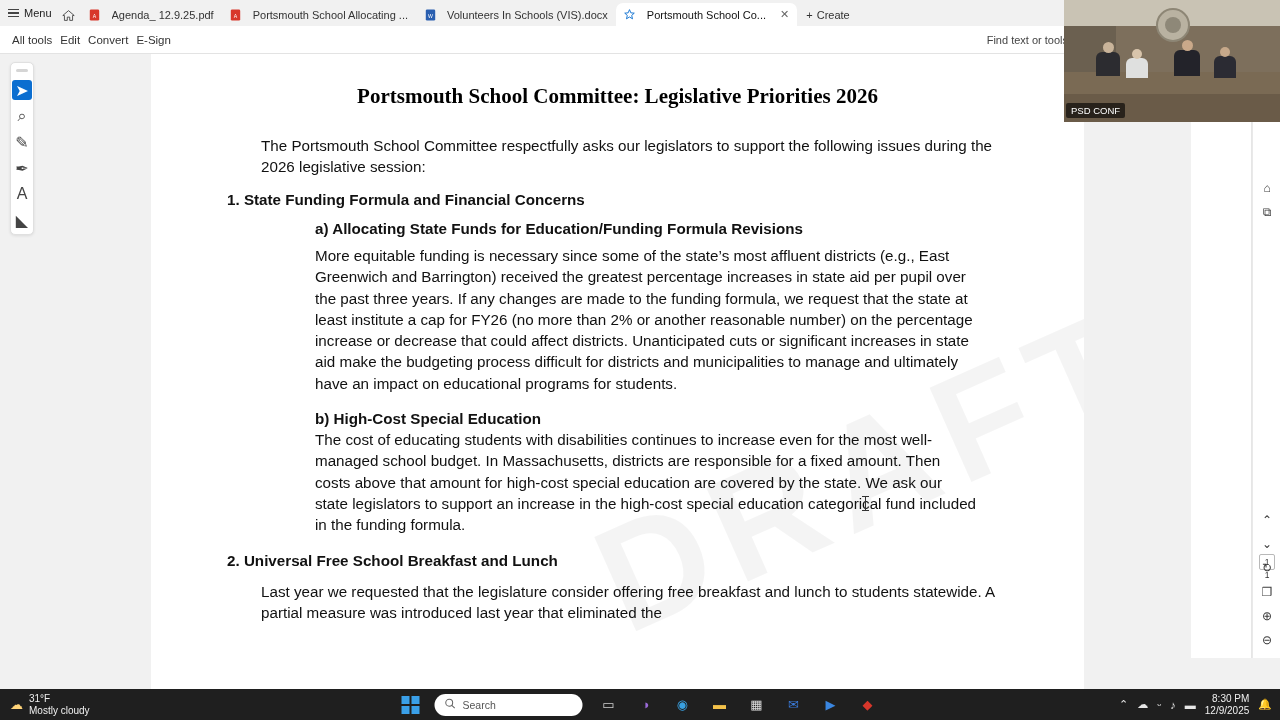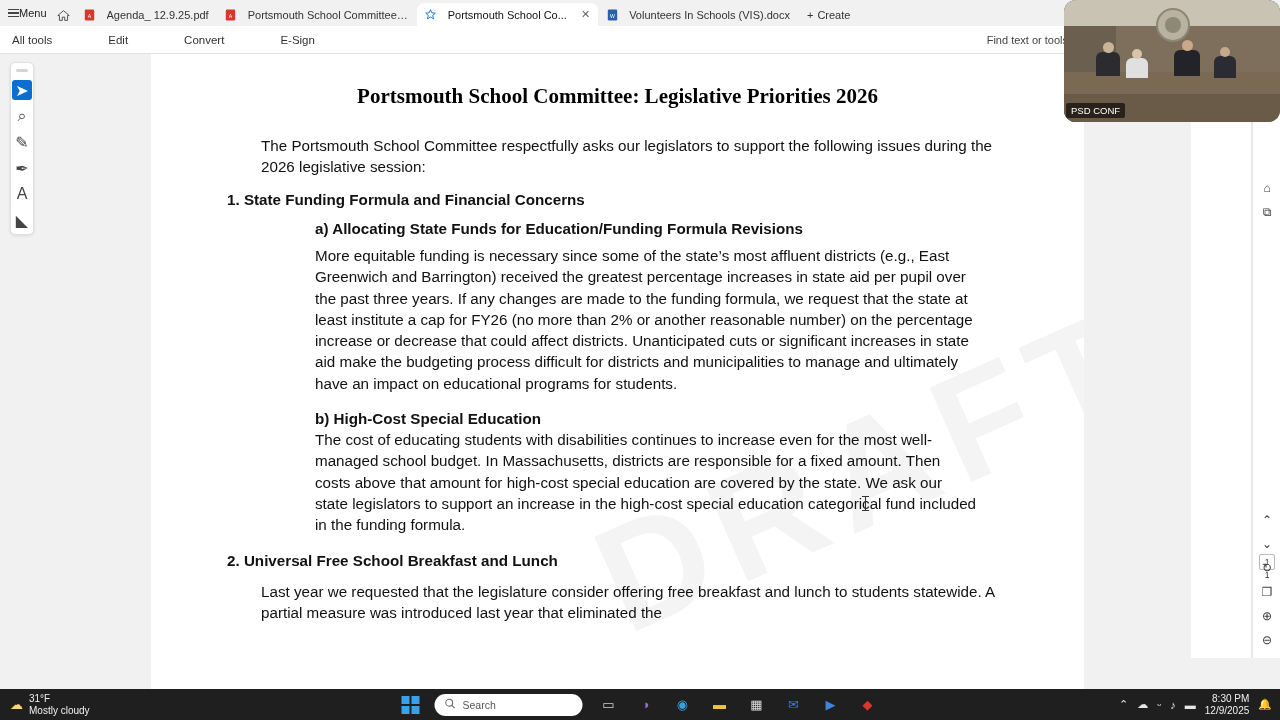--- a/index.html
+++ b/index.html
@@ -16,21 +16,21 @@
     background: #f1f1f1;
   }
 
   
   .tabstrip {
     position: absolute; top: 0; left: 0; width: 1280px; height: 26px;
     background: #f1f1f1;
     display: flex; align-items: flex-end;
   }
   .menu-btn {
-    display: flex; align-items: center; 
+    display: flex; align-items: center; gap: 5px;
     padding: 0 8px; height: 26px; font-size: 11px; color: #222;
   }
   .hamburger { display: inline-block; width: 11px; }
   .hamburger span {
     display: block; height: 1.4px; background: #444; margin: 2.4px 0;
   }
   .home-icon { margin: 0 6px 0 2px; }
   .tab {
     height: 23px; min-width: 120px; max-width: 200px;
     display: flex; align-items: center; gap: 11px;
@@ -60,21 +60,21 @@
   }
 
   
   .acrobat-bar {
     position: absolute; top: 26px; left: 0; width: 1280px; height: 28px;
     background: #ffffff;
     border-bottom: 1px solid #e3e3e3;
     display: flex; align-items: center;
     font-size: 11.5px; color: #333;
   }
-  .acrobat-bar .item { padding: 0 28px; height: 28px; display: flex; align-items: center; }
+  .acrobat-bar .item { padding: 0 4px; height: 28px; display: flex; align-items: center; }
   .acrobat-bar .item:first-child { padding-left: 12px; }
   .acrobat-right {
     margin-left: auto; display: flex; align-items: center; gap: 10px;
     padding-right: 170px;
   }
   .find-box { display: flex; align-items: center; gap: 7px; font-size: 11px; color: #444; }
 
   
   .tool-rail {
     position: absolute; top: 62px; left: 10px;
@@ -183,21 +183,20 @@
   .gray-gutter {
     position: absolute; top: 54px; right: 29px; width: 60px; bottom: 31px;
     background: #ffffff;
   }
 
   
   .video {
     position: absolute; top: 0; right: 0; width: 216px; height: 122px;
     background: #33444f;
     overflow: hidden;
-    border-radius: 12px;
   }
   .v-ceiling { position: absolute; top: 0; left: 0; right: 0; height: 26px; background: #c9c3b4; }
   .v-wall { position: absolute; top: 26px; left: 0; right: 0; height: 48px; background: #7d6f5c; }
   .v-wall2 { position: absolute; top: 26px; left: 0; width: 52px; height: 48px; background: #6b6050; }
   .v-seal {
     position: absolute; top: 8px; left: 92px; width: 34px; height: 34px; border-radius: 50%;
     background: #b9b2a1; border: 2px solid #8d8675;
   }
   .v-seal::after {
     content: ""; position: absolute; inset: 7px; border-radius: 50%; background: #8e8878;
@@ -278,41 +277,41 @@
       <span class="label">Agenda_ 12.9.25.pdf</span>
     </div>
 
     <div class="tab">
       <span class="favicon">
         <svg width="11" height="12" viewBox="0 0 12 14">
             <rect x="0.5" y="0.5" width="11" height="13" rx="1.5" fill="#d8372b"></rect>
             <text x="6" y="10" font-size="6" fill="#fff" text-anchor="middle" font-family="Liberation Sans">A</text>
           </svg>
       </span>
-      <span class="label">Portsmouth School Committee ...</span>
-    </div>
-
-    <div class="tab active">
-      <span class="favicon">
-        <svg width="11" height="11" viewBox="0 0 12 12">
-            <path d="M6 0.7 L7.5 4.2 L11.2 4.5 L8.4 7 L9.3 10.7 L6 8.7 L2.7 10.7 L3.6 7 L0.8 4.5 L4.5 4.2 Z" fill="none" stroke="#0b6ed0" stroke-width="1"></path>
-          </svg>
-      </span>
-      <span class="label">Portsmouth School Co...</span>
-      <span class="closex">✕</span>
+      <span class="label">Portsmouth School Allocating ...</span>
     </div>
 
     <div class="tab">
       <span class="favicon">
         <svg width="11" height="12" viewBox="0 0 12 14">
             <rect x="0.5" y="0.5" width="11" height="13" rx="1.5" fill="#2a5fb0"></rect>
             <text x="6" y="10" font-size="6" fill="#fff" text-anchor="middle" font-family="Liberation Sans">W</text>
           </svg>
       </span>
       <span class="label">Volunteers In Schools (VIS).docx</span>
+    </div>
+
+    <div class="tab active">
+      <span class="favicon">
+        <svg width="11" height="11" viewBox="0 0 12 12">
+            <path d="M6 0.7 L7.5 4.2 L11.2 4.5 L8.4 7 L9.3 10.7 L6 8.7 L2.7 10.7 L3.6 7 L0.8 4.5 L4.5 4.2 Z" fill="none" stroke="#0b6ed0" stroke-width="1"></path>
+          </svg>
+      </span>
+      <span class="label">Portsmouth School Co...</span>
+      <span class="closex">✕</span>
     </div>
 
     <div class="newtab">
       <span>+</span>
       <span>Create</span>
     </div>
   </div>
 
   <div class="acrobat-bar">
     <div class="item">All tools</div>

